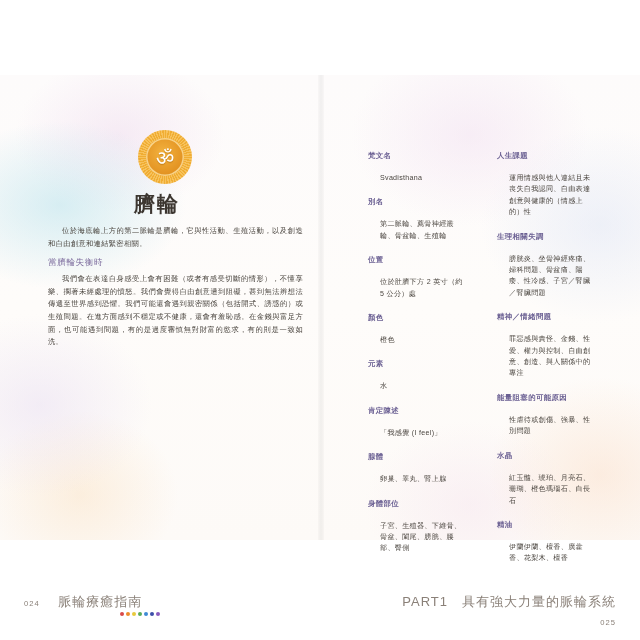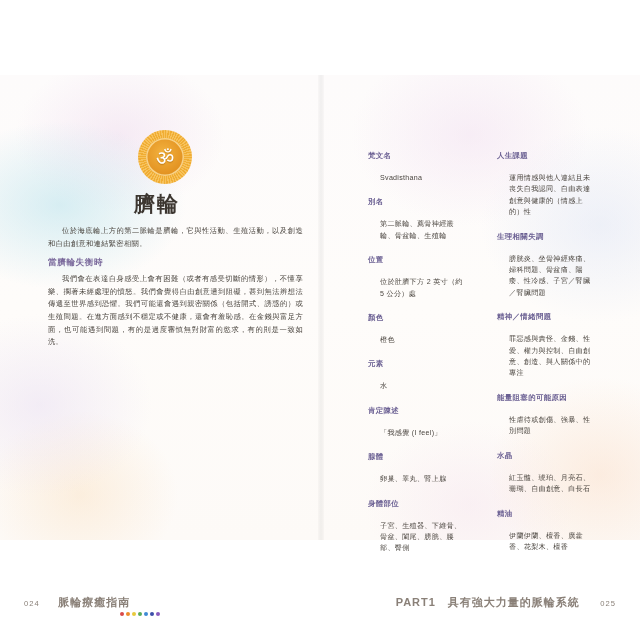--- a/index.html
+++ b/index.html
@@ -98,21 +98,21 @@
   .col-left{
     position:absolute;left:40px;top:150px;width:255px;
   }
   .para{
     font-size:7.3px;line-height:12.6px;color:#4a453f;text-align:justify;
     margin:0 0 7px 0;letter-spacing:0.3px;
   }
   .para.indent{text-indent:14px;}
   .subhead{
     font-size:8.6px;color:#7b6a9c;margin:0 0 4px 0;letter-spacing:0.6px;
-    font-weight:bold;
+    font-weight:normal;
   }
   .block{margin-bottom:8px;}
 
   
   .rcol{
     position:absolute;top:150px;width:110px;
   }
   .rcol.c1{left:368px;}
   .rcol.c2{left:497px;}
   .field{margin-bottom:9px;}
@@ -128,21 +128,21 @@
   
   .footer{
     position:absolute;bottom:0;height:26px;
   }
   .footer-left{left:24px;bottom:22px;width:280px;}
   .footer-right{left:380px;bottom:22px;width:236px;text-align:right;}
   .folio{
     font-size:7.6px;color:#8a8078;letter-spacing:1px;display:inline-block;
   }
   .runhead{
-    font-size:11px;color:#8a8078;letter-spacing:1px;display:inline-block;font-weight:bold;
+    font-size:13px;color:#8a8078;letter-spacing:1px;display:inline-block;
   }
   .chakra-dots{
     position:absolute;left:120px;bottom:24px;display:flex;gap:2px;
   }
   .chakra-dots i{
     display:block;width:4px;height:4px;border-radius:50%;
   }
 </style>
 </head>
 <body>
@@ -220,21 +220,21 @@
     <div class="field">
       <p class="field-label">精神／情緒問題</p>
       <p class="field-value">罪惡感與責怪、金錢、性愛、權力與控制、自由創意、創造、與人關係中的專注</p>
     </div>
     <div class="field">
       <p class="field-label">能量阻塞的可能原因</p>
       <p class="field-value">性虐待或創傷、強暴、性別問題</p>
     </div>
     <div class="field">
       <p class="field-label">水晶</p>
-      <p class="field-value">紅玉髓、琥珀、月亮石、珊瑚、自由創意、白長石</p>
+      <p class="field-value">紅玉髓、琥珀、月亮石、珊瑚、橙色瑪瑙石、白長石</p>
     </div>
     <div class="field">
       <p class="field-label">精油</p>
       <p class="field-value">伊蘭伊蘭、檀香、廣藿香、花梨木、檀香</p>
     </div>
   </div>
 
   <div class="footer footer-left">
     <span class="folio">024</span>
     <span class="runhead" style="margin-left:14px;">脈輪療癒指南</span>

